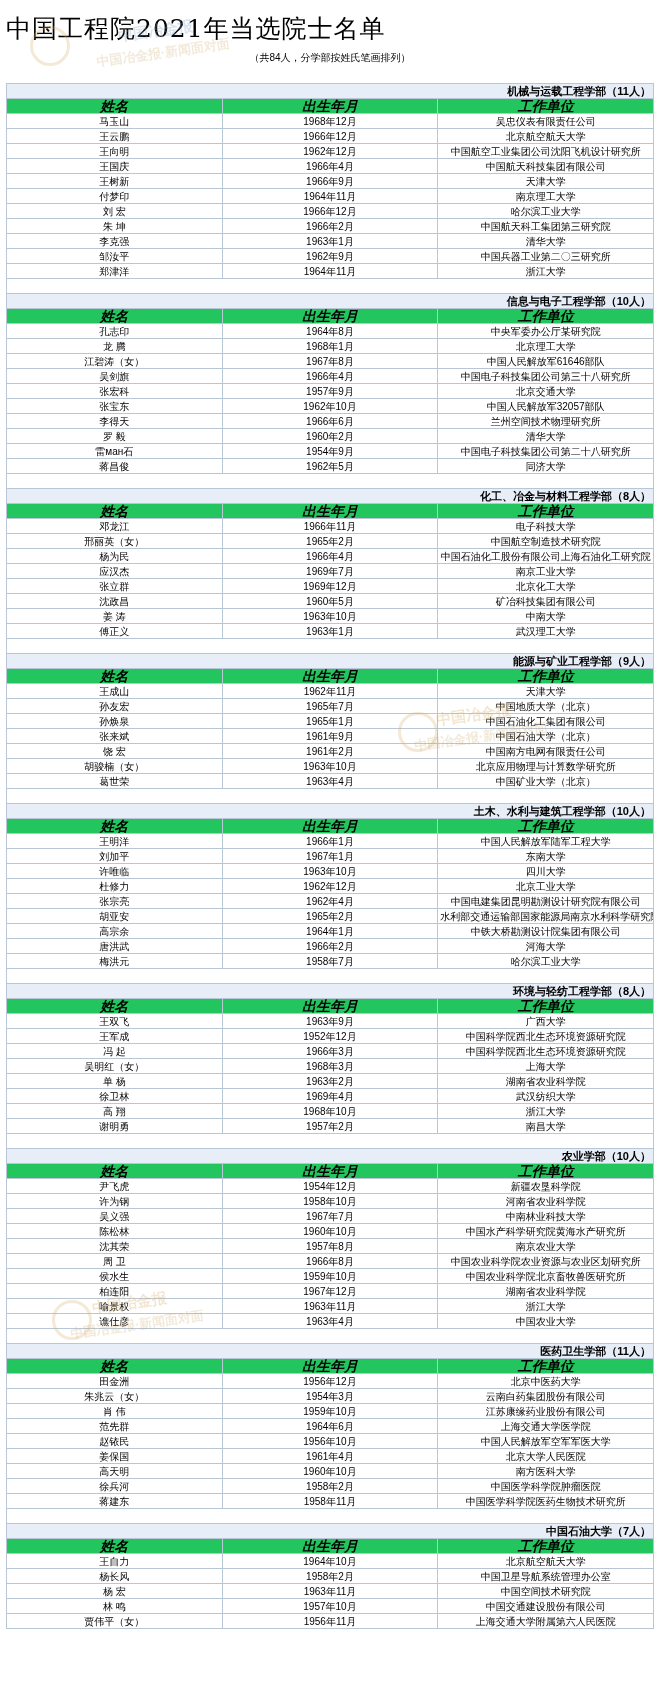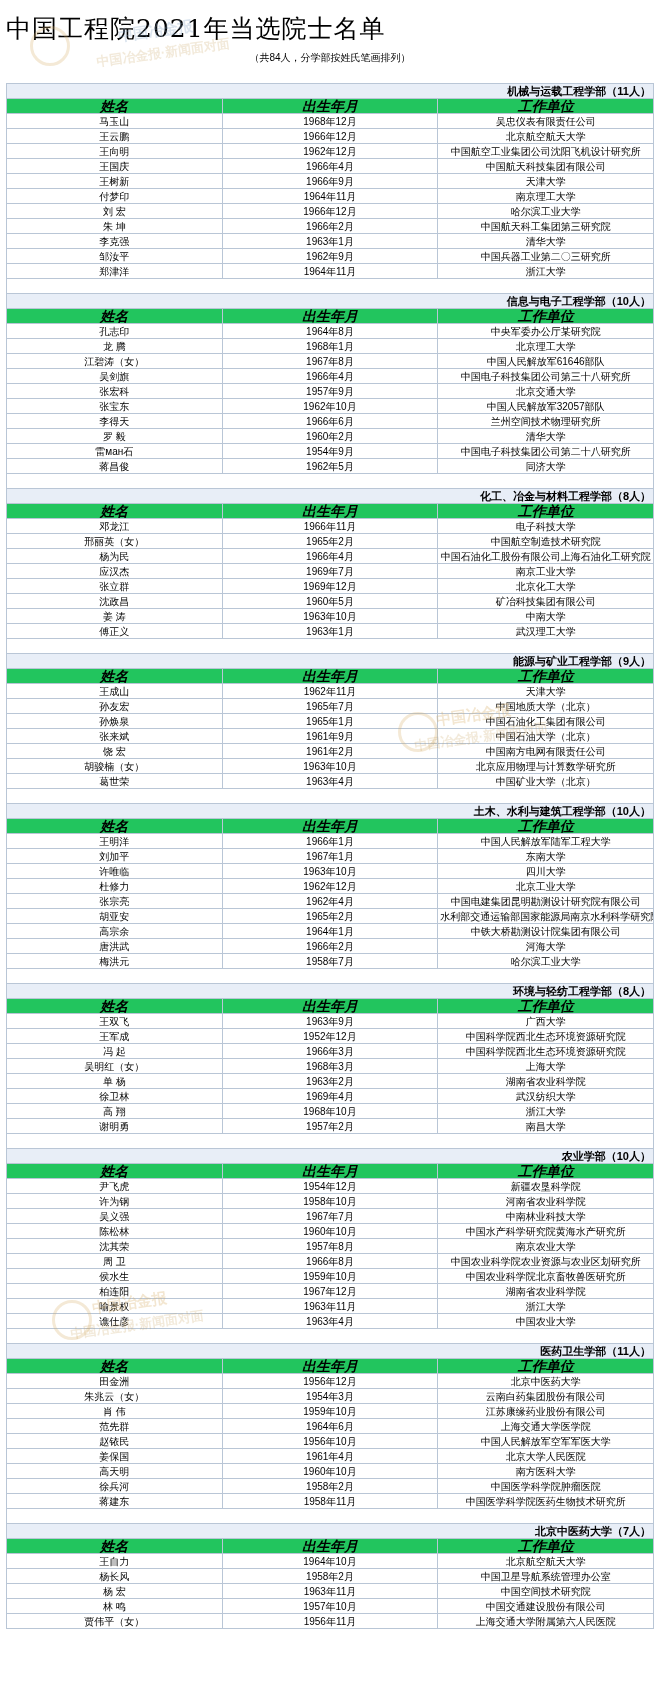--- a/index.html
+++ b/index.html
@@ -560,21 +560,21 @@
         </tr>
         <tr>
           <td class="c-name">蒋建东</td>
           <td class="c-birth">1958年11月</td>
           <td class="c-org">中国医学科学院医药生物技术研究所</td>
         </tr>
         <tr class="spacer">
           <td colspan="3"></td>
         </tr>
         <tr class="dept-row">
-          <td colspan="3">北京中医药大学（7人）</td>
+          <td colspan="3">中国石油大学（7人）</td>
         </tr>
         <tr class="hdr-row">
           <td class="c-name">姓名</td>
           <td class="c-birth">出生年月</td>
           <td class="c-org">工作单位</td>
         </tr>
         <tr>
           <td class="c-name">王自力</td>
           <td class="c-birth">1964年10月</td>
           <td class="c-org">北京航空航天大学</td>

